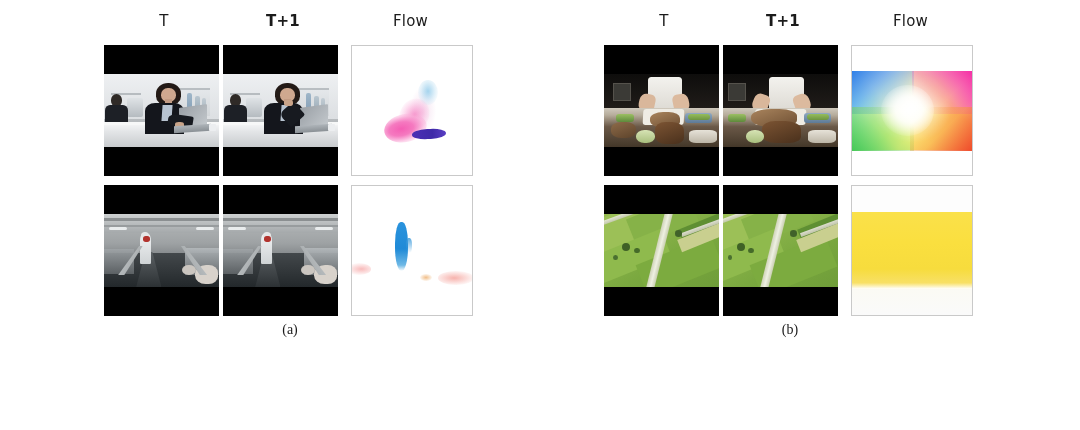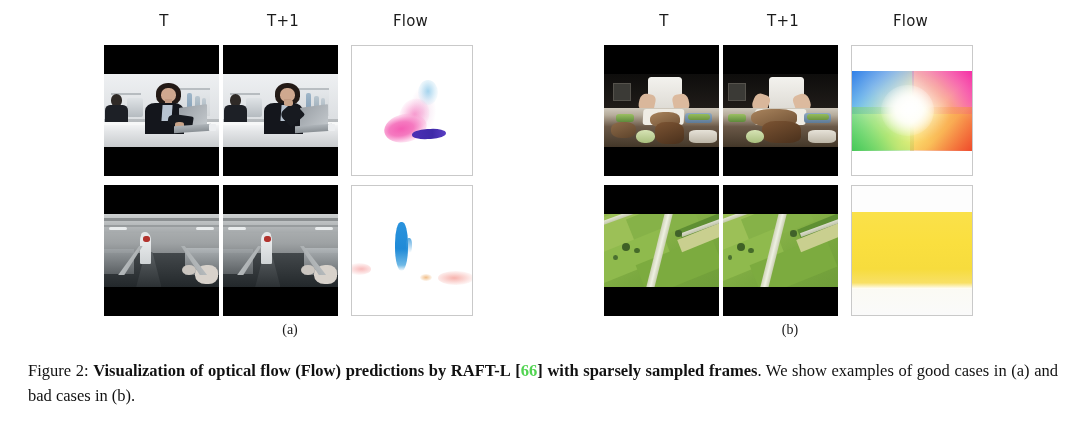--- a/index.html
+++ b/index.html
@@ -20,21 +20,21 @@
 
   
   .headers{position:absolute;top:12px;left:0;width:400px;height:26px;}
   .hdr{
     position:absolute;top:0;
     font-family:"DejaVu Sans", sans-serif;
     font-size:15px;color:#1b1b1b;
     text-align:center;letter-spacing:.2px;
   }
   .hdr-t   {left:14px;  width:120px;}
-  .hdr-t1  {left:133px; width:120px;}
+  .hdr-t1  {left:133px; width:120px;font-weight:bold;}
   .hdr-flow{left:258px; width:125px;}
 
   
   .row{position:absolute;left:0;width:400px;height:131px;}
   .row-1{top:45px;}
   .row-2{top:185px;}
 
   .cell{position:absolute;top:0;height:131px;overflow:hidden;}
   .cell-t   {left:14px;  width:115px;}
   .cell-t1  {left:133px; width:115px;}
@@ -524,18 +524,14 @@
           <div class="fl4-top"></div>
           <div class="fl4-band"></div>
           <div class="fl4-bot"></div>
         </div>
       </div>
     </div>
 
     <div class="subcap">(b)</div>
   </div>
 
-  <div class="caption">
-    <span>Figure 2:</span>
-    <b>Visualization of optical flow (Flow) predictions by RAFT-L</b><b>&nbsp;[</b><b class="cite">66</b><b>]&nbsp;</b><b>with sparsely sampled frames</b><span>. We show examples of good cases in (a) and bad cases in (b).</span>
-  </div>
 
 </div>
 
 </body></html>

